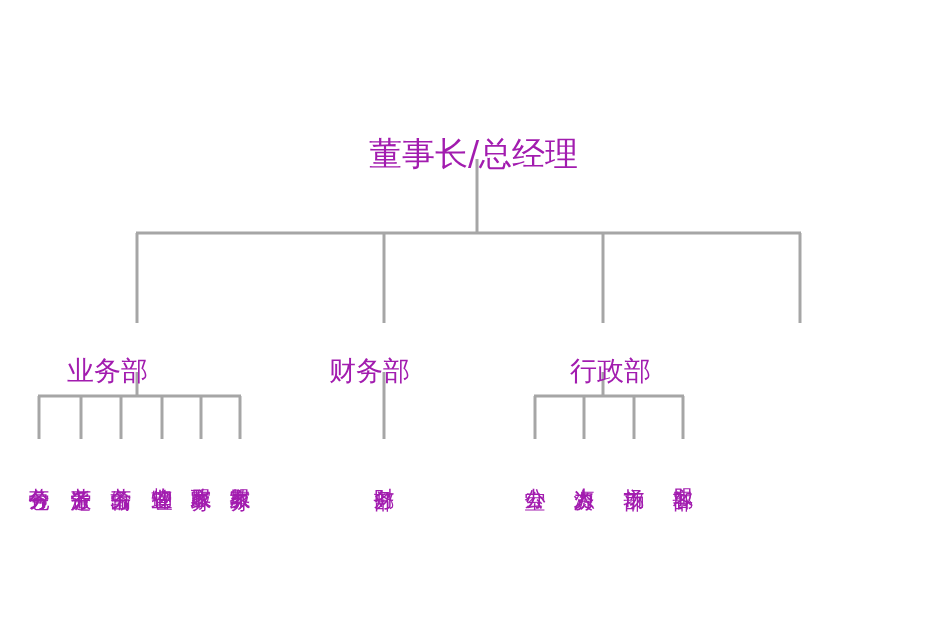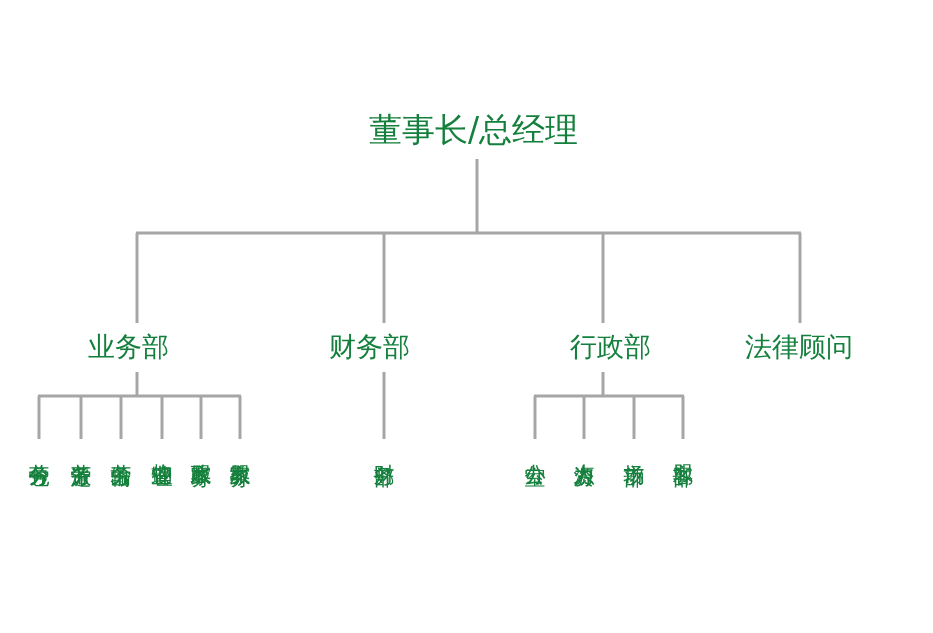--- a/index.html
+++ b/index.html
@@ -27,21 +27,22 @@
     left: 0;
     top: 0;
     width: 933px;
     height: 633px;
     pointer-events: none;
   }
   .node {
     position: absolute;
     white-space: nowrap;
     line-height: 1.0;
-    color: #15803d;
+    color: #a21caf;
+    margin-top: 24px;
   }
   .node-root {
     font-size: 33px;
     letter-spacing: 0px;
   }
   .node-l2 {
     font-size: 27px;
     letter-spacing: 0px;
   }
   .node-l3 {
@@ -89,31 +90,28 @@
       <line x1="584" y1="396" x2="584" y2="439"></line>
       <line x1="634" y1="396" x2="634" y2="439"></line>
       <line x1="683" y1="396" x2="683" y2="439"></line>
     </g>
   </svg>
 
   <div class="node node-root" style="left:369px; top:113px;">
     <span>董事长/总经理</span>
   </div>
 
-  <div class="node node-l2" style="left:88px; top:333px;">
+  <div class="node node-l2" style="left:67px; top:333px;">
     <span>业务部</span>
   </div>
   <div class="node node-l2" style="left:329px; top:333px;">
     <span>财务部</span>
   </div>
   <div class="node node-l2" style="left:570px; top:333px;">
     <span>行政部</span>
-  </div>
-  <div class="node node-l2" style="left:745px; top:333px;">
-    <span>法律顾问</span>
   </div>
 
   <div class="node node-l3" style="left:28px; top:447px;">
     <span>劳务分包</span>
   </div>
   <div class="node node-l3" style="left:70px; top:447px;">
     <span>劳务派遣</span>
   </div>
   <div class="node node-l3" style="left:110px; top:447px;">
     <span>劳务输出</span>

